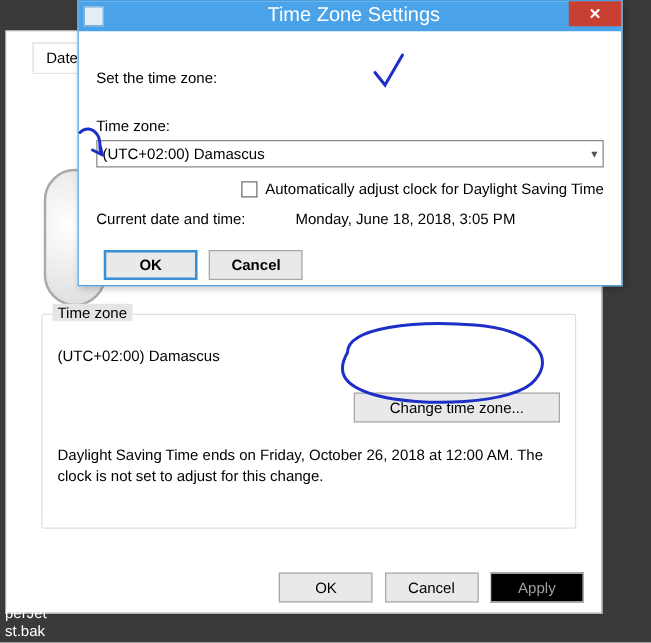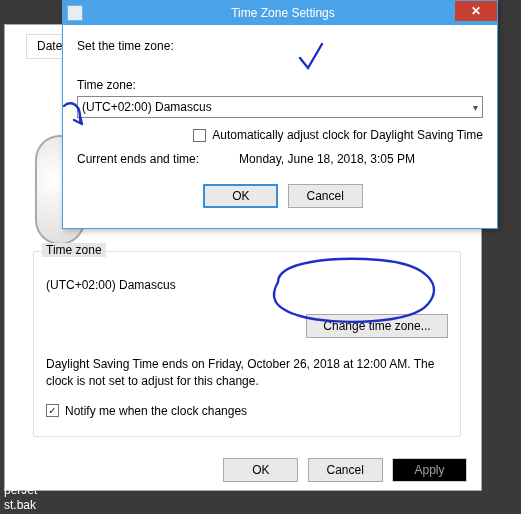--- a/index.html
+++ b/index.html
@@ -37,21 +37,21 @@
     position: absolute; top: -9px; left: 8px;
     background: #e5e5e5; padding: 0 4px;
   }
   .tz-value { margin: 14px 0 22px 0; }
   .btn {
     display: inline-flex; align-items: center; justify-content: center;
     height: 24px; padding: 0 16px;
     background: #e9e9e9; border: 1px solid #a8a8a8; cursor: pointer;
     font-size: 12px;
   }
-  .btn.wide { width: 142px; }
+  .btn.wide { width: 165px; }
   .btn.disabled { color: #a0a0a0; border-color: #cfcfcf; background: #000000; cursor: default; }
   .change-btn-row { text-align: right; margin-bottom: 18px; }
   .dst-text { line-height: 1.4; margin-bottom: 14px; }
   .notify-row { display: flex; align-items: center; gap: 6px; }
   .checkbox {
     width: 13px; height: 13px; border: 1px solid #707070; background: #fff;
     display: inline-flex; align-items: center; justify-content: center;
     font-size: 10px; line-height: 1;
   }
   .checkbox.checked::after { content: "✓"; color: #222; }
@@ -71,37 +71,37 @@
   }
   .titlebar {
     height: 24px; background: #4aa3e8; color: #fff;
     display: flex; align-items: center; padding-left: 6px;
     justify-content: center; position: relative;
   }
   .titlebar-icon {
     position: absolute; left: 4px; top: 4px; width: 16px; height: 16px;
     background: #e4eef7; border: 1px solid #7ab0d8;
   }
-  .titlebar-title { font-size: 12px; color: #fff; }
+  .titlebar-title { font-size: 16px; color: #fff; }
   .close-btn {
     position: absolute; right: 0; top: 0; width: 42px; height: 20px;
     background: #c84031; color: #fff; display: flex; align-items: center; justify-content: center;
     cursor: pointer; font-weight: bold;
   }
-  .front-content { padding: 10px 14px 8px 14px; }
+  .front-content { padding: 26px 14px 8px 14px; }
   .label-row { margin: 4px 0; }
   .select-row {
     border: 1px solid #888; height: 22px; display: flex; align-items: center;
     padding: 0 4px; margin: 4px 0 10px 0; justify-content: space-between;
     background: #fff;
   }
   .select-chevron { font-size: 10px; color: #555; }
   .auto-row { display: flex; align-items: center; gap: 6px; margin: 4px 0 10px 0; justify-content: flex-end; }
   .datetime-row { display: flex; gap: 40px; margin-bottom: 18px; }
-  .dialog-btns { text-align: center; }
+  .dialog-btns { text-align: left; font-weight: bold; }
   .dialog-btns .btn { width: 75px; margin-left: 6px; }
   .dialog-btns .btn.primary { border: 2px solid #3a8fd4; }
 
   
   .annot { position: absolute; pointer-events: none; }
   .annot svg { overflow: visible; }
 
   
   .stray {
     position: absolute; left: 0; bottom: 0;
@@ -118,24 +118,20 @@
   </div>
   <div class="clock"></div>
 
   <div class="fieldset">
     <div class="fieldset-legend">Time zone</div>
     <div class="tz-value">(UTC+02:00) Damascus</div>
     <div class="change-btn-row">
       <span class="btn wide">Change time zone...</span>
     </div>
     <div class="dst-text">Daylight Saving Time ends on Friday, October 26, 2018 at 12:00 AM. The clock is not set to adjust for this change.</div>
-    <div class="notify-row">
-      <span class="checkbox checked"></span>
-      <span>Notify me when the clock changes</span>
-    </div>
   </div>
 
   <div class="bottom-buttons">
     <span class="btn">OK</span>
     <span class="btn">Cancel</span>
     <span class="btn disabled">Apply</span>
   </div>
 </div>
 
 <div class="front-dialog">
@@ -151,21 +147,21 @@
     <div class="label-row" style="margin-top:25px">Time zone:</div>
     <div class="select-row">
       <span>(UTC+02:00) Damascus</span>
       <span class="select-chevron">▾</span>
     </div>
     <div class="auto-row">
       <span class="checkbox"></span>
       <span>Automatically adjust clock for Daylight Saving Time</span>
     </div>
     <div class="datetime-row">
-      <span>Current ends and time:</span>
+      <span>Current date and time:</span>
       <span>Monday, June 18, 2018, 3:05 PM</span>
     </div>
     <div class="dialog-btns">
       <span class="btn primary">OK</span>
       <span class="btn">Cancel</span>
     </div>
   </div>
 </div>
 
 <div class="annot" style="left:0; top:0; width:521px; height:514px;">

